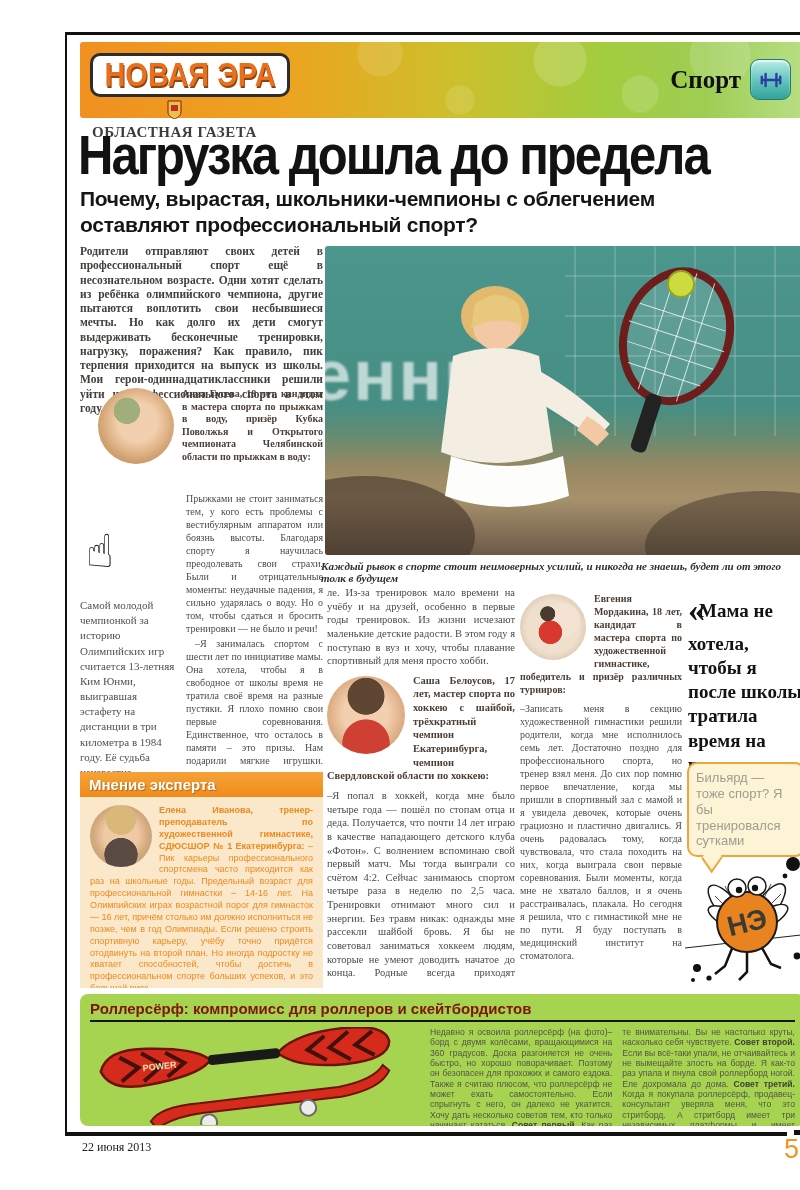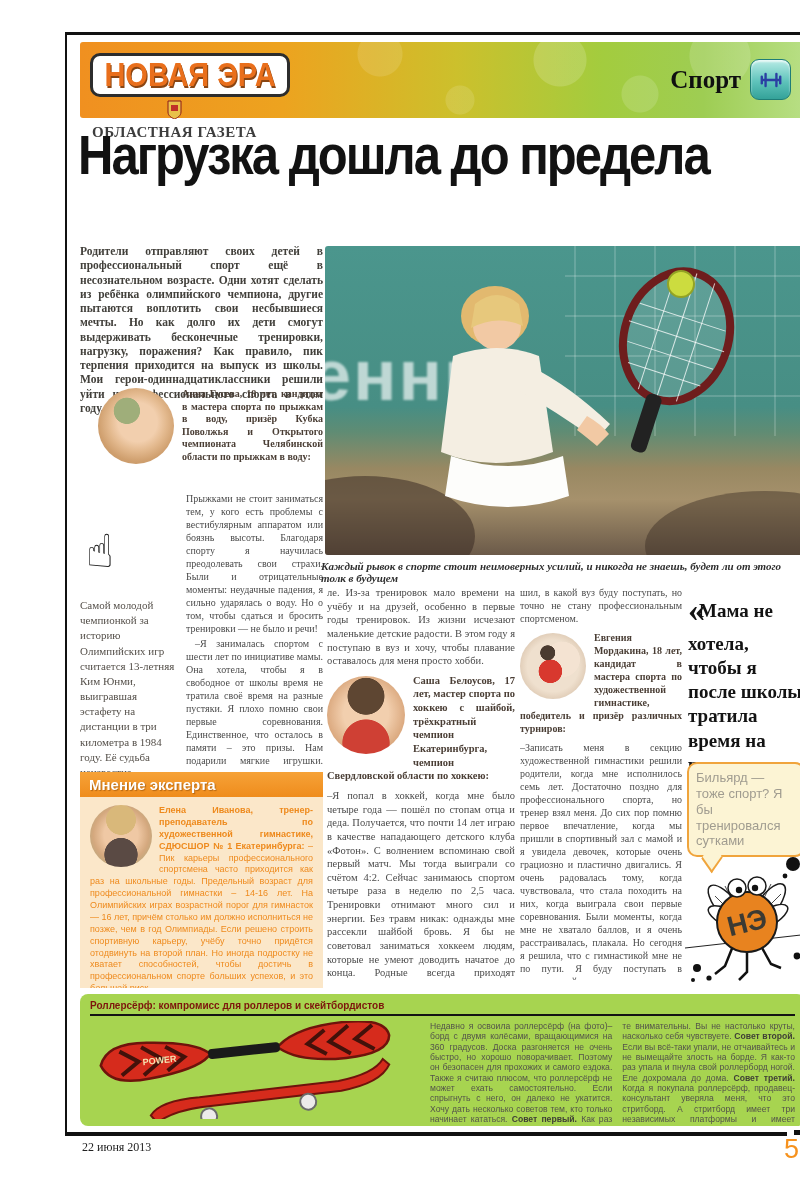--- a/index.html
+++ b/index.html
@@ -109,21 +109,21 @@
   .elena-photo{float:left;width:62px;height:62px;border-radius:50%;margin:0 7px 2px 0;
     background:radial-gradient(circle at 50% 24%,#d9b87a 0 26%,transparent 27%),
       radial-gradient(circle at 50% 80%,#5a4a44 0 28%,transparent 29%),
       radial-gradient(circle at 50% 48%,#efc8a4 0 38%,#d4a87e 62%,#9aa97c 100%);
     background-color:#b3a584;}
   .expert-intro{font-weight:bold;}
 
   
   .roller-box{position:absolute;left:40px;top:994px;width:725px;height:132px;border-radius:8px;
     background:#a7d450;font-family:"Liberation Sans","DejaVu Sans",sans-serif;padding:6px 10px;overflow:hidden;}
-  .roller-title{font-weight:bold;font-size:10px;color:#7d150c;padding-bottom:3px;border-bottom:2.5px solid #141414;}
+  .roller-title{font-weight:bold;font-size:15px;color:#7d150c;padding-bottom:3px;border-bottom:2.5px solid #141414;}
   .roller-content{display:flex;gap:10px;margin-top:5px;}
   .roller-photo{width:330px;height:98px;flex:0 0 auto;}
   .roller-col{font-size:8.6px;line-height:1.2;color:#53534a;text-align:justify;}
   .roller-col b{color:#3f3f36;}
   .roller-col1{width:190px;}
   .roller-col2{width:180px;}
 
   
   .footer-bar{position:absolute;left:25px;top:1132px;width:722px;height:4px;background:#111;}
   .footer-dash{position:absolute;left:754px;top:1130px;width:22px;height:5px;background:#111;}
@@ -159,20 +159,21 @@
           <line x1="7" y1="6.5" x2="7" y2="17.5"></line>
           <line x1="17" y1="6.5" x2="17" y2="17.5"></line>
           <line x1="3.5" y1="9" x2="3.5" y2="15"></line>
           <line x1="20.5" y1="9" x2="20.5" y2="15"></line>
         </g>
       </svg>
     </div>
   </div>
 
   <div class="headline" data-name="article-headline">Нагрузка дошла до предела</div>
+  <div class="subhead" data-name="article-subhead">Почему, вырастая, школьники-чемпионы с облегчением оставляют профессиональный спорт?</div>
 
   <div class="lead" data-name="article-lead">Родители отправляют своих детей в профессиональный спорт ещё в несознательном возрасте. Одни хотят сделать из ребёнка олимпийского чемпиона, другие пытаются воплотить свои несбывшиеся мечты. Но как долго их дети смогут выдерживать бесконечные тренировки, нагрузку, поражения? Как правило, пик терпения приходится на выпуск из школы. Мои герои-одиннадцатиклассники решили уйти из профессионального спорта в этом году.</div>
 
   <div class="anna-block" data-name="anna-intro-block">
     <div class="anna-photo" data-name="anna-guseva-photo"></div>
     <div class="anna-intro" data-name="anna-intro-text">Анна Гусева, 18 лет, кандидат в мастера спорта по прыжкам в воду, призёр Кубка Поволжья и Открытого чемпионата Челябинской области по прыжкам в воду:</div>
   </div>
 
   <div class="hand-icon" data-name="hand-pointer-icon">☝</div>
   <div class="sidebar-note" data-name="sidebar-fact-note">Самой молодой чемпионкой за историю Олимпийских игр считается 13-летняя Ким Юнми, выигравшая эстафету на дистанции в три километра в 1984 году. Её судьба неизвестна</div>
@@ -224,30 +225,29 @@
       <path d="M150 58 q22 -18 44 0 l4 22 q-26 -12 -52 2 Z" fill="#e7c87c"></path>
       <path d="M128 110 q44 -16 86 0 l14 96 q-58 22 -112 0 Z" fill="#f4eee2"></path>
       <path d="M205 120 q40 20 80 58 l-14 16 q-42 -30 -78 -50 Z" fill="#f4eee2"></path>
       <path d="M262 170 q14 8 22 18 l-12 12 q-12 -10 -20 -16 Z" fill="#f2c9a4"></path>
       <path d="M126 210 q58 20 112 0 l6 40 q-62 22 -124 0 Z" fill="#fdfdfb"></path>
     </svg>
   </div>
   <div class="photo-caption" data-name="photo-caption">Каждый рывок в спорте стоит неимоверных усилий, и никогда не знаешь, будет ли от этого толк в будущем</div>
 
   <div class="col2" data-name="column-2">
-    <p data-name="anna-quote-3-continued">ле. Из-за тренировок мало времени на учёбу и на друзей, особенно в первые годы тренировок. Из жизни исчезают маленькие детские радости. В этом году я поступаю в вуз и хочу, чтобы плавание оставалось для меня просто хобби.</p>
+    <p data-name="anna-quote-3-continued">ле. Из-за тренировок мало времени на учёбу и на друзей, особенно в первые годы тренировок. Из жизни исчезают маленькие детские радости. В этом году я поступаю в вуз и хочу, чтобы плавание спортивный для меня просто хобби.</p>
     <p class="quote-para" data-name="sasha-intro-block">
       <span class="sasha-photo" data-name="sasha-belousov-photo"></span>
       <span class="intro-bold" data-name="sasha-intro-text">Саша Белоусов, 17 лет, мастер спорта по хоккею с шайбой, трёхкратный чемпион Екатеринбурга, чемпион Свердловской области по хоккею:</span>
     </p>
     <p class="quote-para" data-name="sasha-quote">–Я попал в хоккей, когда мне было четыре года — пошёл по стопам отца и деда. Получается, что почти 14 лет играю в качестве нападающего детского клуба «Фотон». С волнением вспоминаю свой первый матч. Мы тогда выиграли со счётом 4:2. Сейчас занимаюсь спортом четыре раза в неделю по 2,5 часа. Тренировки отнимают много сил и энергии. Без травм никак: однажды мне рассекли шайбой бровь. Я бы не советовал заниматься хоккеем людям, которые не умеют доводить начатое до конца. Родные всегда приходят посмотреть на мои матчи. Я не могу их подвести. Я ещё не ре-</p>
   </div>
 
   <div class="col3" data-name="column-3">
-    <p data-name="sasha-quote-continued">шил, в какой вуз буду поступать, но точно не стану профессиональным спортсменом.</p>
     <p class="quote-para" data-name="evgenia-intro-block">
       <span class="evgenia-photo" data-name="evgenia-mordakina-photo"></span>
       <span class="intro-bold" data-name="evgenia-intro-text">Евгения Мордакина, 18 лет, кандидат в мастера спорта по художественной гимнастике, победитель и призёр различных турниров:</span>
     </p>
     <p class="quote-para" data-name="evgenia-quote">–Записать меня в секцию художественной гимнастики решили родители, когда мне исполнилось семь лет. Достаточно поздно для профессионального спорта, но тренер взял меня. До сих пор помню первое впечатление, когда мы пришли в спортивный зал с мамой и я увидела девочек, которые очень грациозно и пластично двигались. Я очень радовалась тому, когда чувствовала, что стала походить на них, когда выиграла свои первые соревнования. Были моменты, когда мне не хватало баллов, и я очень расстраивалась, плакала. Но сегодня я решила, что с гимнастикой мне не по пути. Я буду поступать в медицинский институт на стоматолога.</p>
 
   </div>
 
   <div class="pull-quote" data-name="pull-quote">
     <span class="pq-mark" data-name="quote-open-mark">«</span><span data-name="pull-quote-text">Мама не хотела, чтобы я после школы тратила время на разные пустяки</span><span class="pq-mark" data-name="quote-close-mark">»</span>

